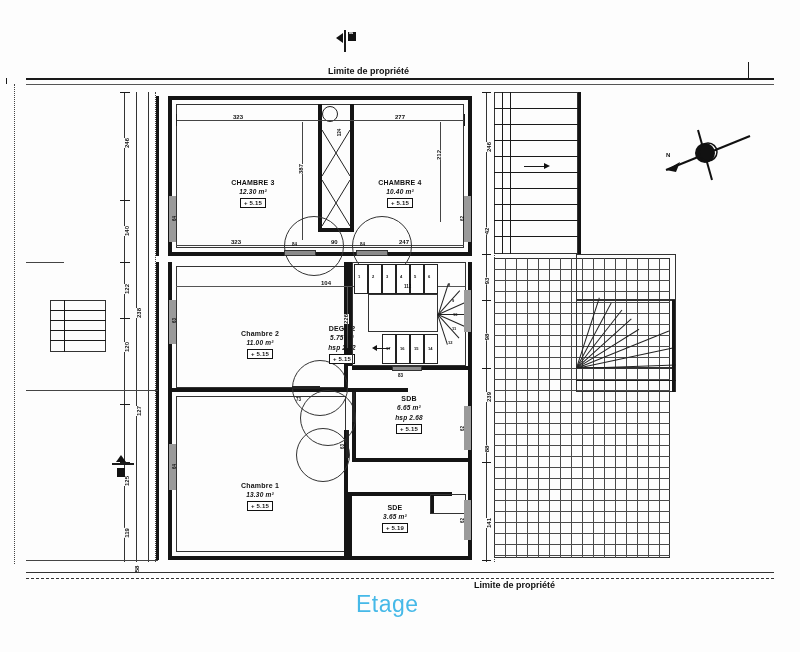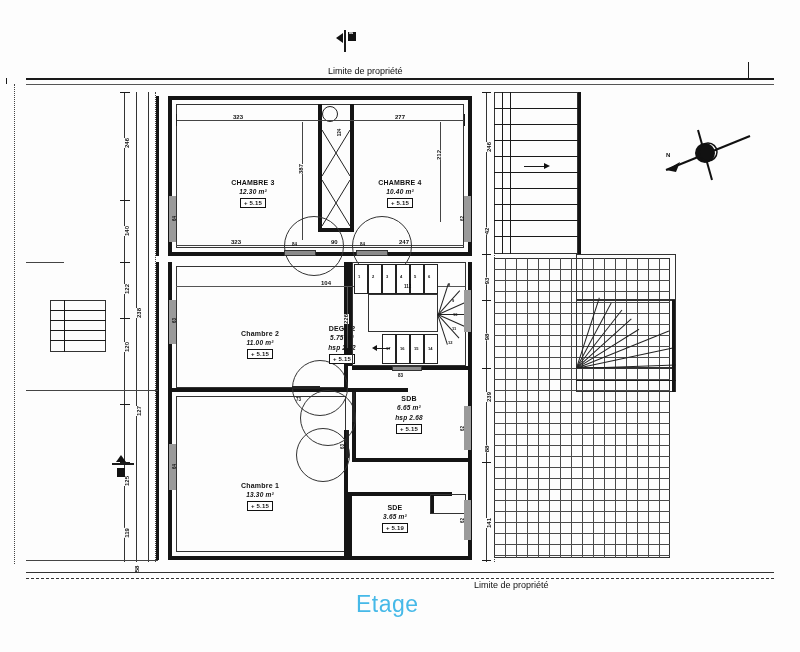--- a/index.html
+++ b/index.html
@@ -26,21 +26,21 @@
   .lbl .nm{font-size:7px;font-weight:bold;}
   .lbl .ar{font-size:6.5px;font-style:italic;font-weight:bold;}
   .lbl .hs{font-size:6.5px;font-style:italic;font-weight:bold;}
   .lvl{display:inline-block;border:1px solid #111;padding:0 3px;
        font-size:6px;font-weight:bold;margin-top:1px;background:#fff;}
   .dim{position:absolute;font-size:6px;font-weight:bold;background:#fdfdfd;
        padding:0 1px;white-space:nowrap;color:#111;}
   .dimv{position:absolute;font-size:6px;font-weight:bold;background:#fdfdfd;
         white-space:nowrap;color:#111;
         transform:rotate(-90deg);transform-origin:center center;}
-  .prop{position:absolute;font-size:9px;font-weight:normal;color:#111;white-space:nowrap;}
+  .prop{position:absolute;font-size:9px;font-weight:bold;color:#111;white-space:nowrap;}
   .etage{position:absolute;font-size:23px;color:#46b9e8;letter-spacing:.5px;}
   .tiny{position:absolute;font-size:4.5px;font-weight:bold;color:#111;white-space:nowrap;}
   .tinyv{position:absolute;font-size:4.5px;font-weight:bold;color:#111;white-space:nowrap;
          transform:rotate(-90deg);transform-origin:center center;}
   .sec{position:absolute;font-size:7px;font-weight:bold;color:#111;}
 
   
   .tread{position:absolute;border:1px solid #222;box-sizing:border-box;background:#fff;}
   .wind{position:absolute;transform-origin:0 0;height:0;border-top:1px solid #222;}
   .tnum{position:absolute;font-size:4px;font-weight:bold;color:#111;}

